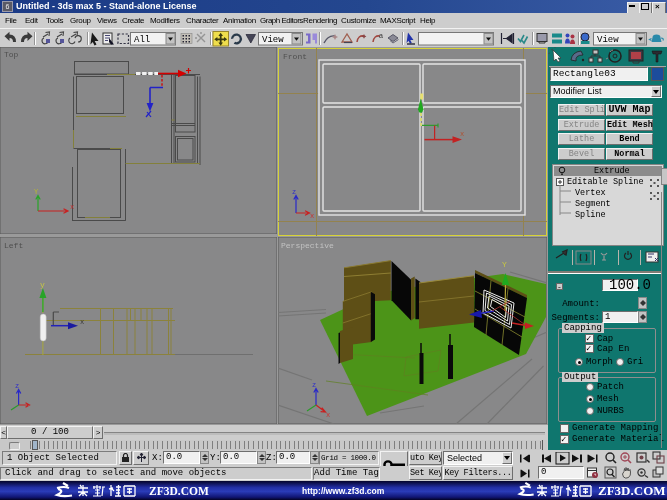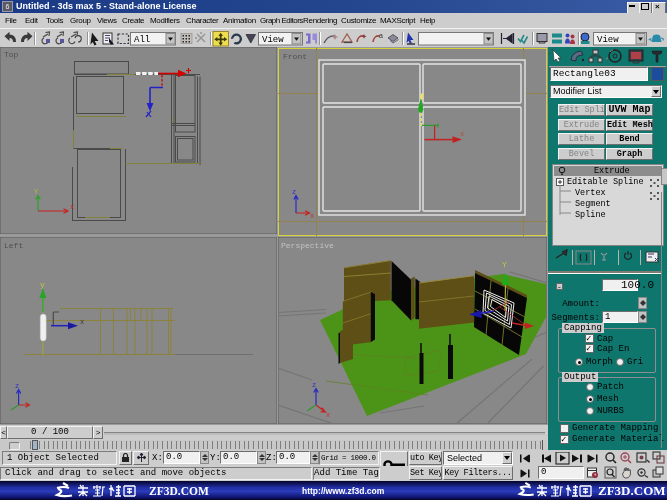--- a/index.html
+++ b/index.html
@@ -379,21 +379,21 @@
   <div class="abs raised" style="left:103px;top:39px;width:10px;height:11px;box-sizing:border-box;"></div>
   <div class="abs" style="left:105px;top:43px;width:0;height:0;border-left:3px solid transparent;border-right:3px solid transparent;border-top:4px solid #000;"></div>
 
   <div class="abs raised" style="left:10px;top:57px;width:47px;height:12px;box-sizing:border-box;font-size:8.5px;color:#848484;text-align:center;line-height:10px;white-space:nowrap;overflow:hidden;">Edit Spline</div>
   <div class="abs raised" style="left:58px;top:57px;width:47px;height:12px;box-sizing:border-box;font-size:10px;font-weight:bold;color:#000;text-align:center;line-height:10px;">UVW Map</div>
   <div class="abs raised" style="left:10px;top:71.5px;width:47px;height:12px;box-sizing:border-box;font-size:8.5px;color:#848484;text-align:center;line-height:10px;">Extrude</div>
   <div class="abs raised" style="left:58px;top:71.5px;width:47px;height:12px;box-sizing:border-box;font-size:8.5px;font-weight:bold;color:#000;text-align:center;line-height:10px;white-space:nowrap;">Edit Mesh</div>
   <div class="abs raised" style="left:10px;top:86px;width:47px;height:12px;box-sizing:border-box;font-size:8.5px;color:#848484;text-align:center;line-height:10px;">Lathe</div>
   <div class="abs raised" style="left:58px;top:86px;width:47px;height:12px;box-sizing:border-box;font-size:8.5px;font-weight:bold;color:#000;text-align:center;line-height:10px;">Bend</div>
   <div class="abs raised" style="left:10px;top:100.5px;width:47px;height:12px;box-sizing:border-box;font-size:8.5px;color:#848484;text-align:center;line-height:10px;">Bevel</div>
-  <div class="abs raised" style="left:58px;top:100.5px;width:47px;height:12px;box-sizing:border-box;font-size:8.5px;font-weight:bold;color:#000;text-align:center;line-height:10px;">Graph</div>
+  <div class="abs raised" style="left:58px;top:100.5px;width:47px;height:12px;box-sizing:border-box;font-size:8.5px;font-weight:bold;color:#000;text-align:center;line-height:10px;">Normal</div>
 
   <div class="abs" style="left:4px;top:117px;width:112px;height:82px;background:#D8D8D8;border:1px solid #848484;box-sizing:border-box;font-size:8.5px;">
     <div class="abs" style="left:1px;top:1px;width:108px;height:10px;background:#8C8C8C;color:#000;">
       <svg class="abs" style="left:4px;top:0px;" width="9" height="10">
           <circle cx="4" cy="4" r="2.8" fill="none" stroke="#111" stroke-width="1"></circle>
           <path d="M3 7 h2 M3 8.5 h2" stroke="#111" stroke-width="0.8"></path>
         </svg>
       <span style="position:absolute;left:40px;top:0;line-height:10px;">Extrude</span>
     </div>
     <svg class="abs" style="left:3px;top:13px;" width="8" height="8">
@@ -431,21 +431,21 @@
     <path d="M49 4 q3 4 6 0 M52 7 v4 M50 11 h4" stroke="#999" stroke-width="1.2" fill="none"></path>
     <path d="M74 4 a3.5 3.5 0 1 0 4 0 M76 2 v4" stroke="#222" stroke-width="1.2" fill="none"></path>
     <rect x="94" y="3" width="12" height="10" fill="#EEE" stroke="#333"></rect>
     <path d="M96 5 h6 M96 8 h4 M103 9 l3 3 m0 -3 l-3 3" stroke="#336" stroke-width="1" fill="none"></path>
   </svg>
   <div class="abs" style="left:0px;top:224px;width:114px;height:2px;background:#807C74;border-bottom:1px solid #FFF;"></div>
 
   <div class="abs" style="left:8px;top:236px;width:7px;height:7px;border:1px solid #666;box-sizing:border-box;font-size:8px;line-height:5px;text-align:center;background:#CDCDCD;">-</div>
 
   <div class="abs" style="left:14px;top:252px;width:38px;font-size:9px;text-align:right;">Amount:</div>
-  <div class="abs white-field" style="left:54px;top:232px;width:36px;height:12px;box-sizing:border-box;font-size:11px;line-height:10px;padding-left:18px;">100.0</div>
+  <div class="abs white-field" style="left:54px;top:232px;width:36px;height:12px;box-sizing:border-box;font-size:14px;line-height:10px;padding-left:6px;">100.0</div>
   <div class="abs spinner" style="left:90px;top:250px;"></div>
   <div class="abs" style="left:2px;top:266px;width:50px;font-size:9px;text-align:right;">Segments:</div>
   <div class="abs white-field" style="left:54px;top:264px;width:36px;height:12px;box-sizing:border-box;font-size:9px;line-height:10px;padding-left:2px;">1</div>
   <div class="abs spinner" style="left:90px;top:264px;"></div>
 
   <div class="abs" style="left:10px;top:281px;width:98px;height:45px;border:1px solid #8E8E8E;border-radius:2px;box-sizing:border-box;"></div>
   <div class="abs" style="left:14px;top:276px;background:#CDCDCD;font-size:9px;padding:0 2px;">Capping</div>
   <div class="abs cb-on" style="left:37px;top:287px;"></div>
     <div class="abs" style="left:49px;top:287px;font-size:9px;">Cap</div>
   <div class="abs cb-on" style="left:37px;top:297px;"></div>

